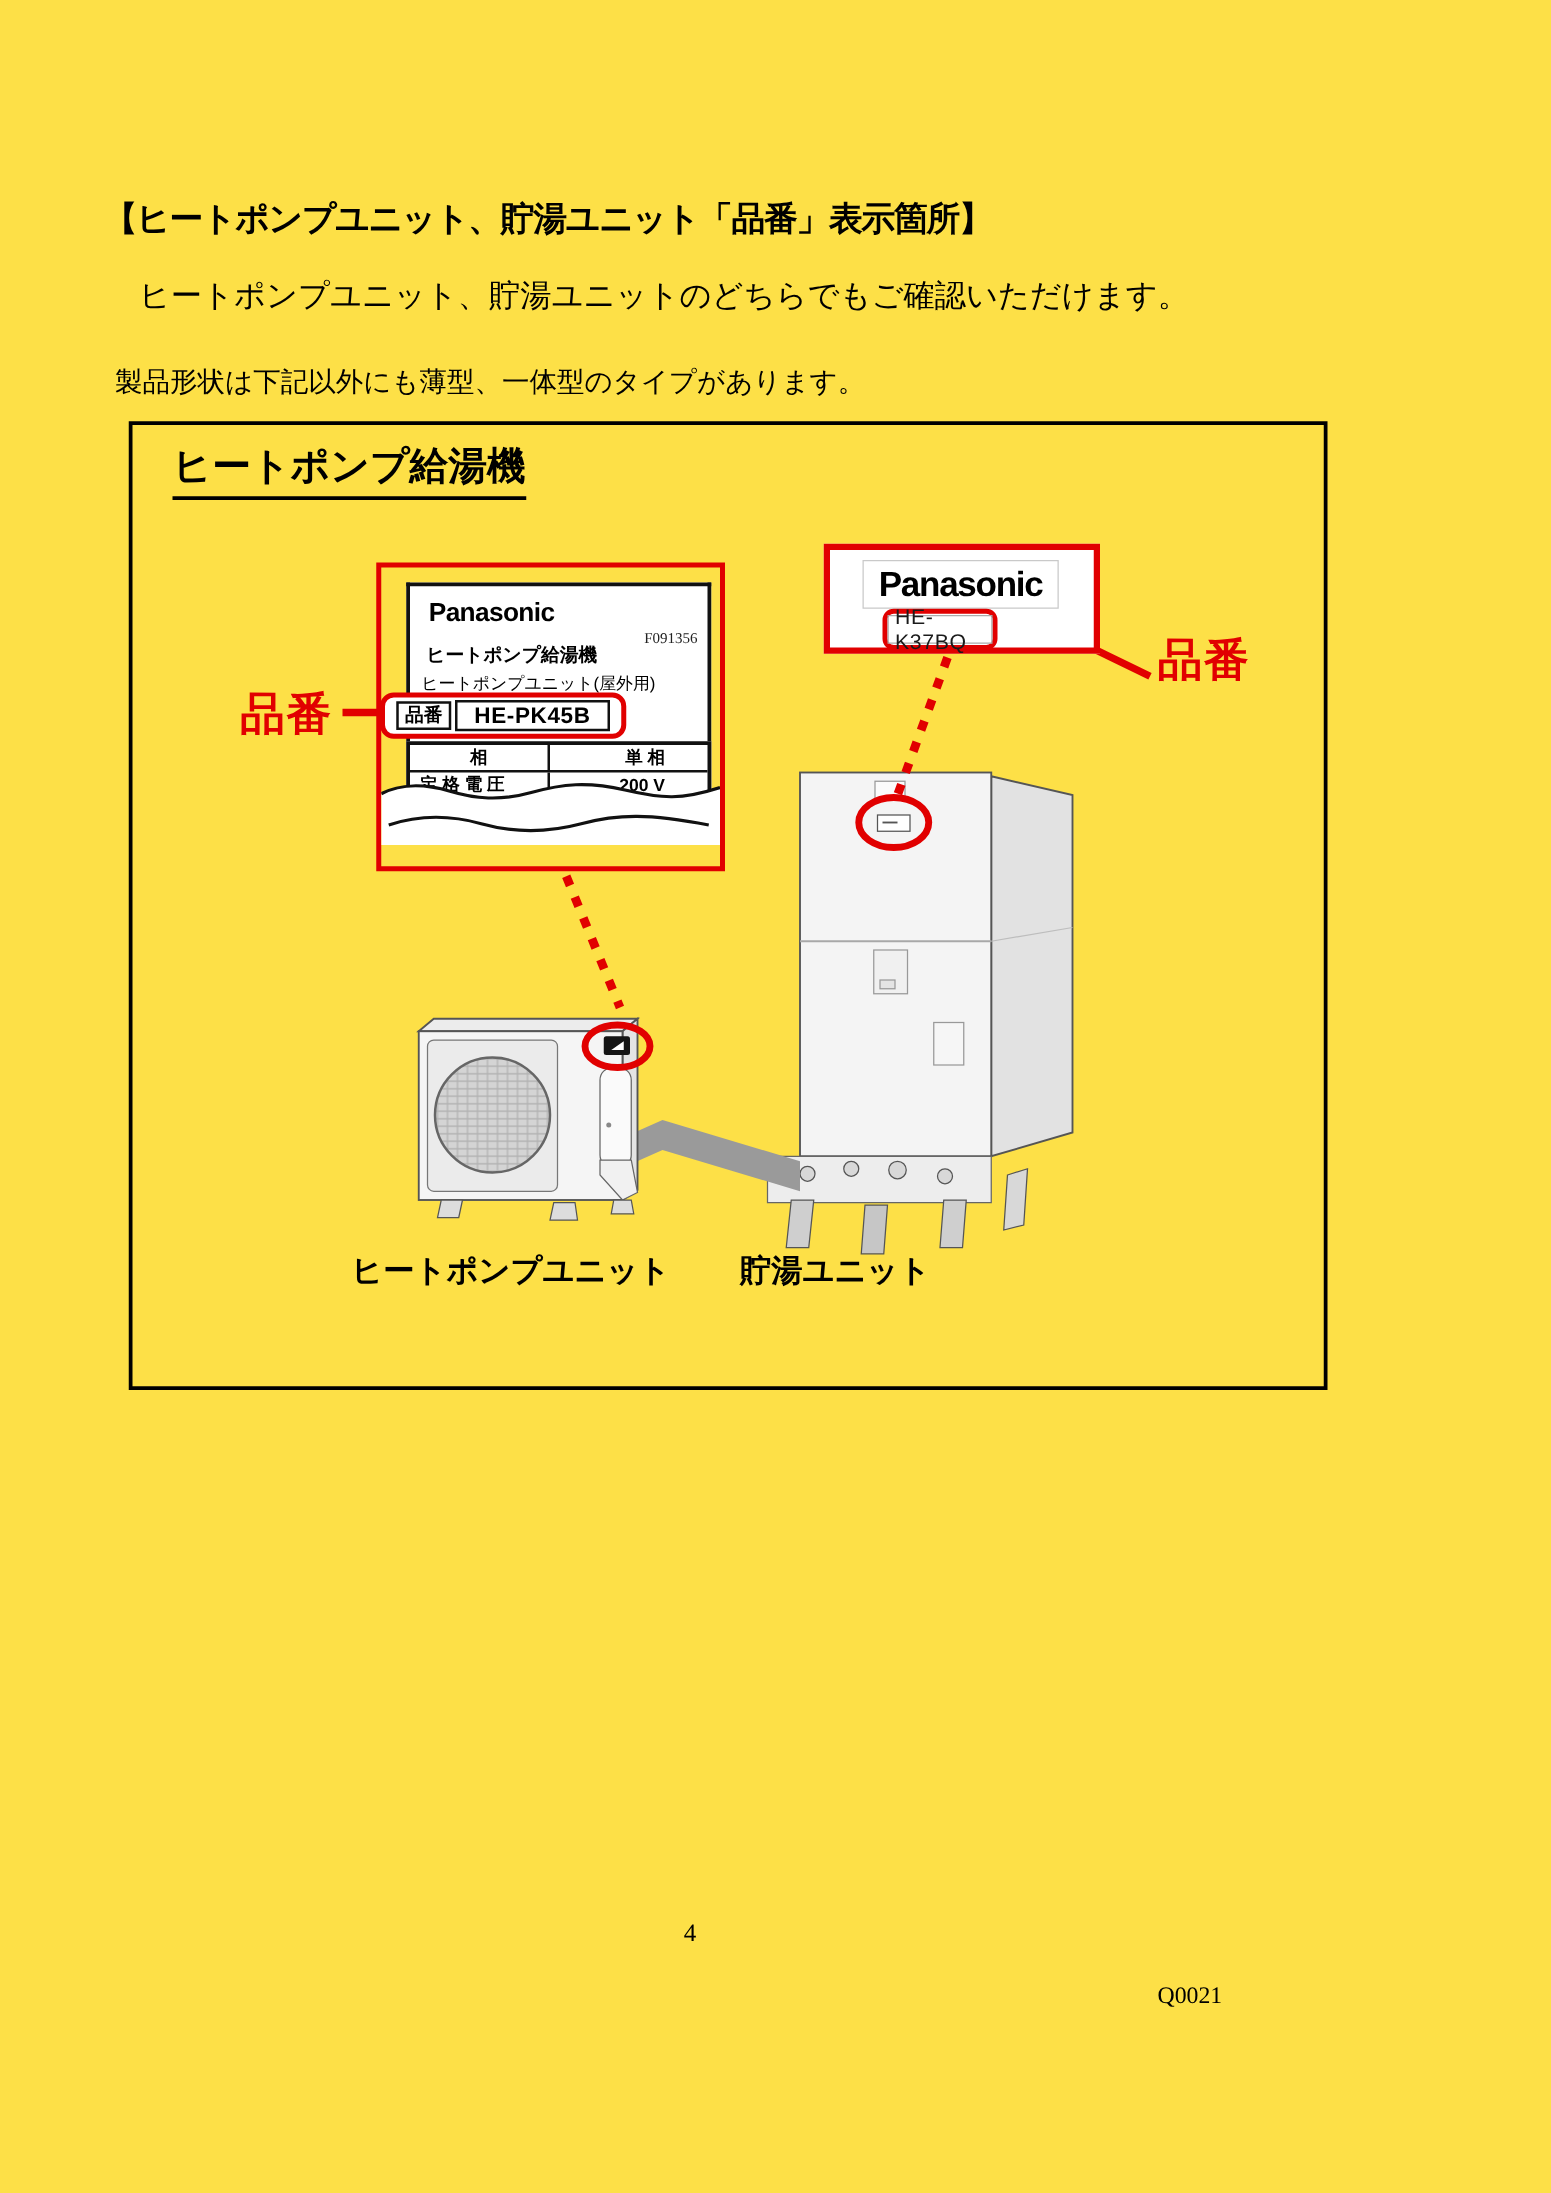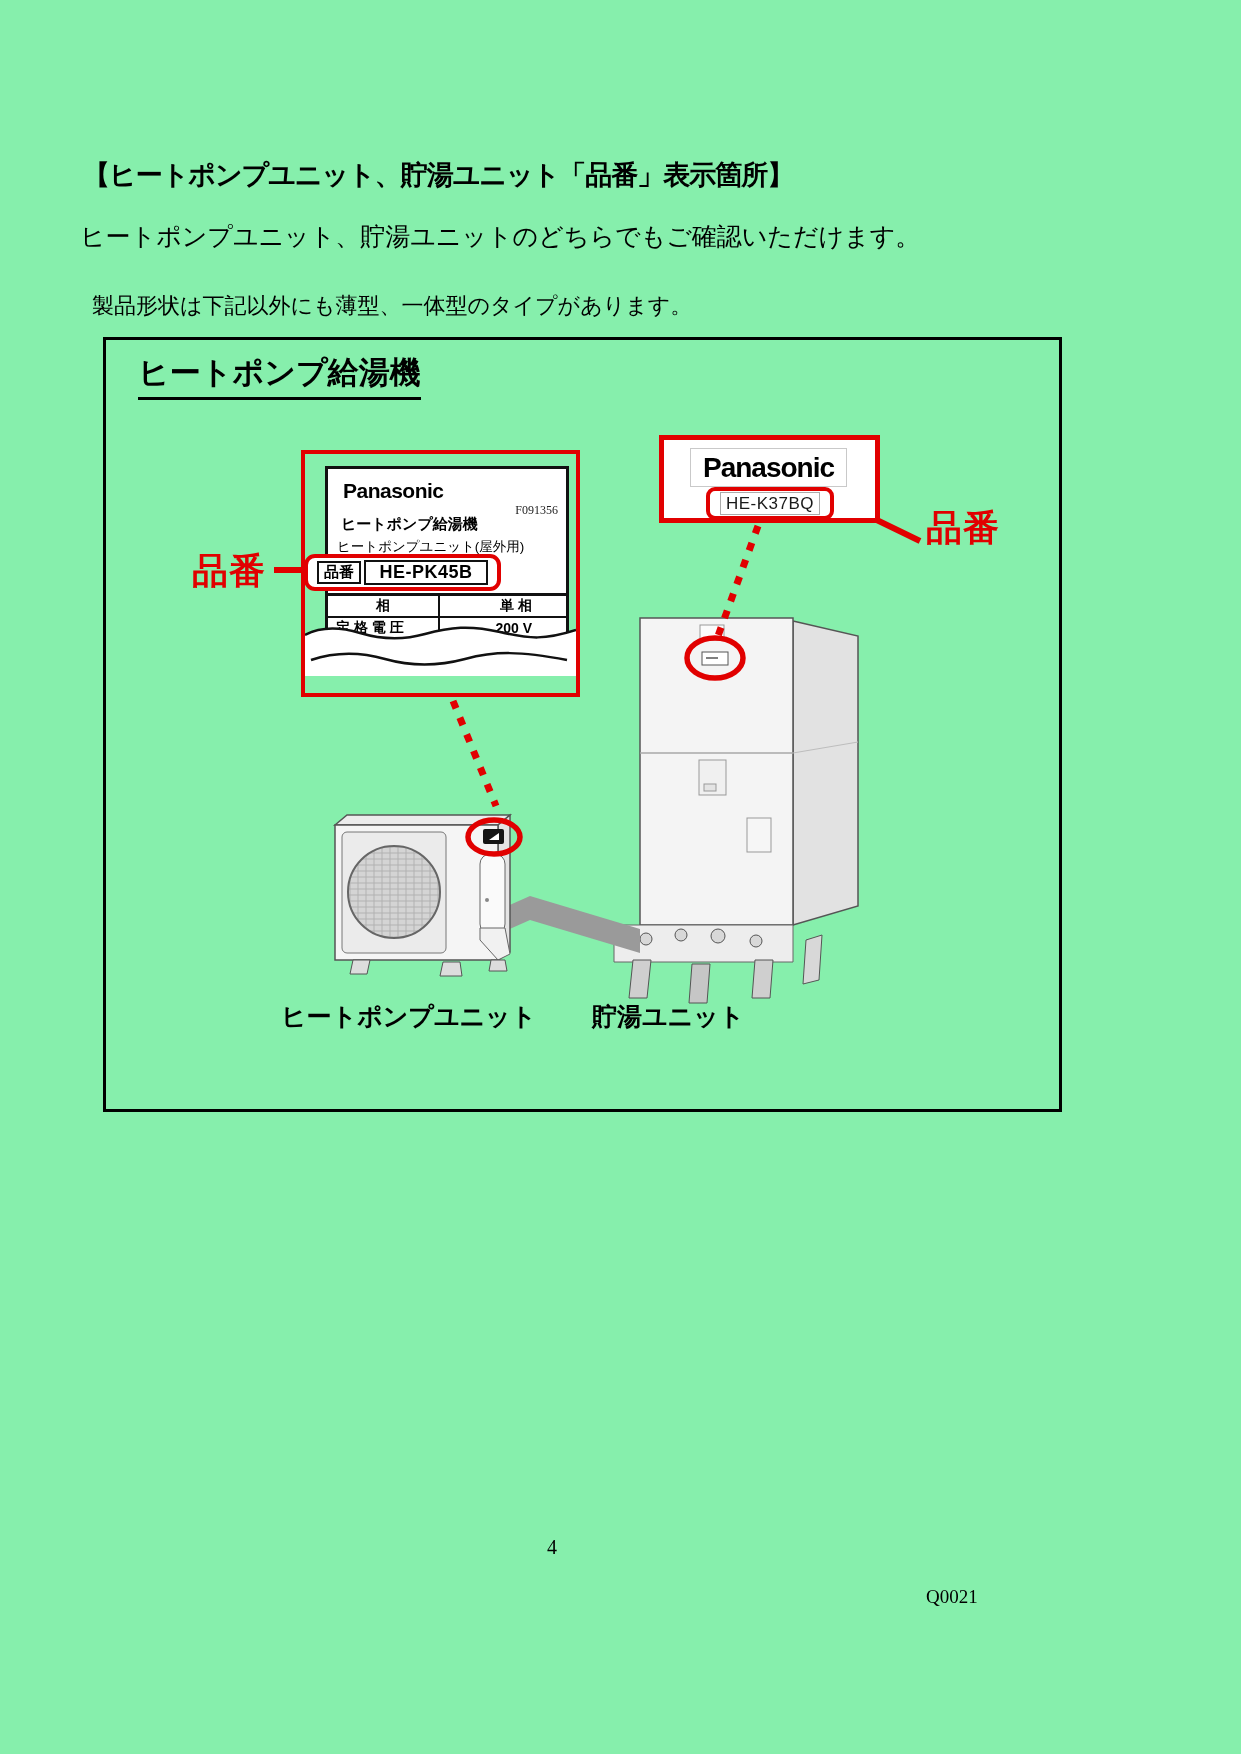--- a/index.html
+++ b/index.html
@@ -1,19 +1,19 @@
 <!DOCTYPE html>
 <html><head>
 <meta charset="utf-8">
 <style>
   html,body{margin:0;padding:0;background:#fff;}
-  .page{position:relative;width:1241px;height:1754px;background:#86efac;overflow:hidden;
+  .page{position:relative;width:1241px;height:1754px;background:#fde047;overflow:hidden;
         font-family:"Liberation Sans",sans-serif;color:#000;}
   .heading{position:absolute;left:83px;top:157px;font-size:27px;font-weight:bold;letter-spacing:-1px;white-space:nowrap;}
-  .lead{position:absolute;left:80px;top:220px;font-size:25px;font-family:"Liberation Serif",serif;white-space:nowrap;}
+  .lead{position:absolute;left:111px;top:220px;font-size:25px;font-family:"Liberation Serif",serif;white-space:nowrap;}
   .note{position:absolute;left:92px;top:291px;font-size:22px;font-family:"Liberation Serif",serif;white-space:nowrap;}
 
   .figure{position:absolute;left:103px;top:337px;width:959px;height:775px;border:3px solid #000;box-sizing:border-box;}
   .fig-title{position:absolute;left:32px;top:12px;font-size:31px;font-weight:bold;letter-spacing:0px;
              border-bottom:3px solid #000;padding-bottom:3px;white-space:nowrap;}
 
   .art{position:absolute;left:0;top:0;width:953px;height:769px;}
 
   
   .hp-red-box{position:absolute;left:195px;top:110px;width:279px;height:247px;border:4px solid #e10000;box-sizing:border-box;}
@@ -45,21 +45,21 @@
 
   .callout{position:absolute;color:#e10000;font-size:36px;font-weight:bold;letter-spacing:1px;white-space:nowrap;}
   .callout-left{left:86px;top:207px;}
   .callout-right{left:820px;top:164px;}
 
   
   .tank-red-box{position:absolute;left:553px;top:95px;width:221px;height:88px;border:5px solid #e10000;
                 box-sizing:border-box;background:#fff;}
   .pana-box{position:absolute;left:26px;top:8px;width:157px;height:39px;border:1px solid #c9c9c9;box-sizing:border-box;
             display:flex;align-items:center;justify-content:center;font-size:28px;font-weight:bold;letter-spacing:-1px;}
-  .k37-pill{position:absolute;left:42px;top:47px;width:128px;height:33px;border:4px solid #e10000;border-radius:9px;
+  .k37-pill{position:absolute;left:42px;top:47px;width:92px;height:33px;border:4px solid #e10000;border-radius:9px;
             box-sizing:border-box;background:#fff;display:flex;align-items:center;justify-content:center;}
   .k37-inner{display:inline-flex;align-items:center;justify-content:center;border:1px solid #ababab;
              padding:0px 5px;height:21px;font-size:17px;color:#1a1a1a;letter-spacing:0.5px;}
 
   .cap{position:absolute;font-size:25px;font-weight:bold;white-space:nowrap;}
   .cap-hp{left:175px;top:660px;}
   .cap-tank{left:486px;top:660px;}
 
   .footer-page{position:absolute;left:547px;top:1536px;font-size:20px;font-family:"Liberation Serif",serif;}
   .footer-code{position:absolute;left:926px;top:1586px;font-size:19px;font-family:"Liberation Serif",serif;text-align:center;}

